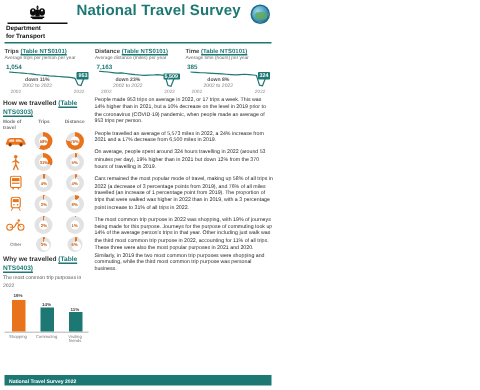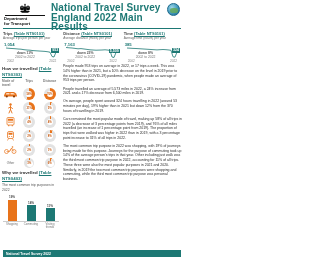--- a/index.html
+++ b/index.html
@@ -104,21 +104,20 @@
           <circle cx="8" cy="8" r="1.2" fill="#fff"></circle>
           <circle cx="20" cy="8" r="1.2" fill="#fff"></circle>
         </g>
       </svg>
       <div class="dft-rule"></div>
       <div class="dft-name">Department</div>
       <div class="dft-name">for Transport</div>
     </div>
     <div class="title-wrap">
       <div class="title-1">National Travel Survey</div>
-      <div class="title-2">England 2022 Main Results</div>
     </div>
     <div class="globe"></div>
   </div>
   <div class="header-rule"></div>
 
   <div class="kpis">
 
     <div class="kpi">
       <div class="kpi-head">
         <span>Trips</span>

